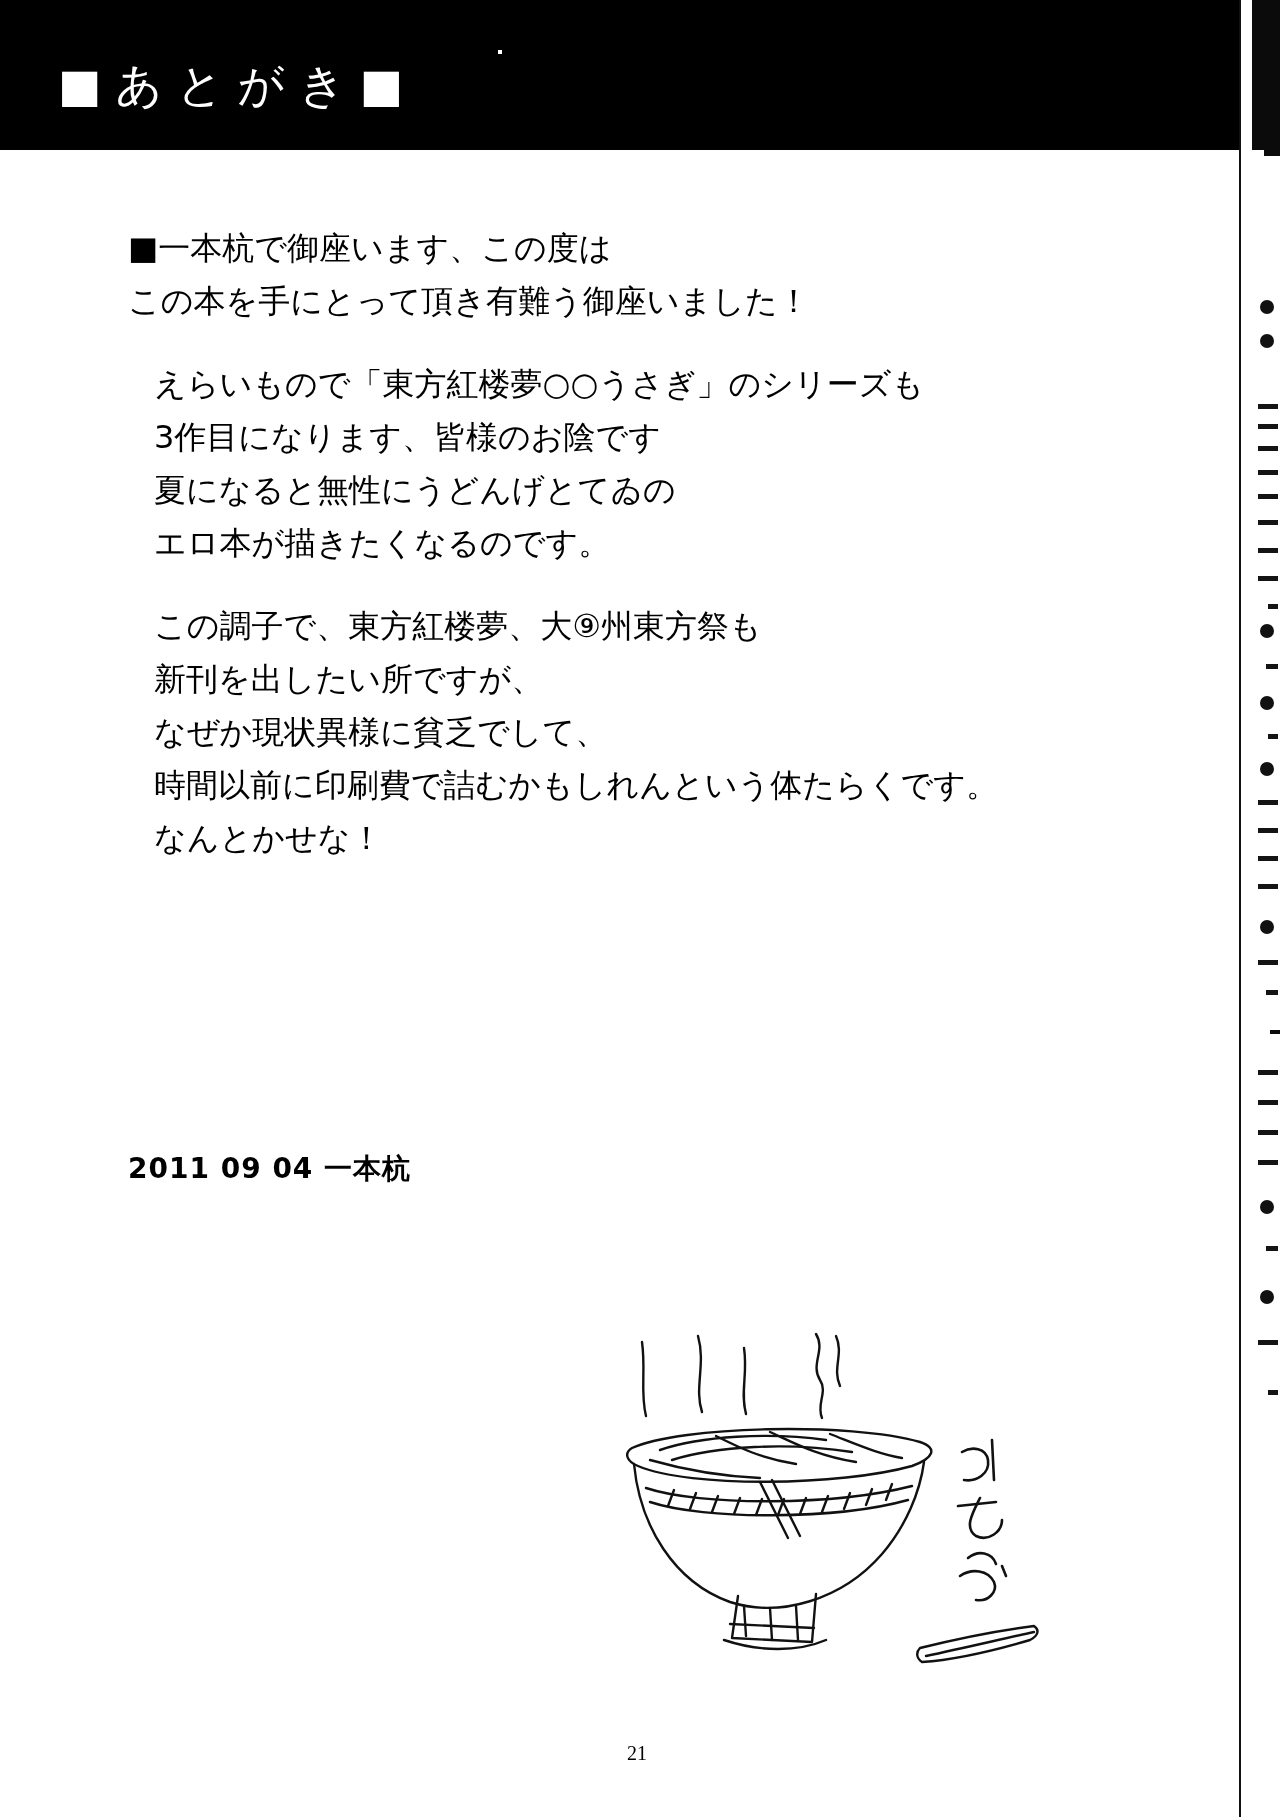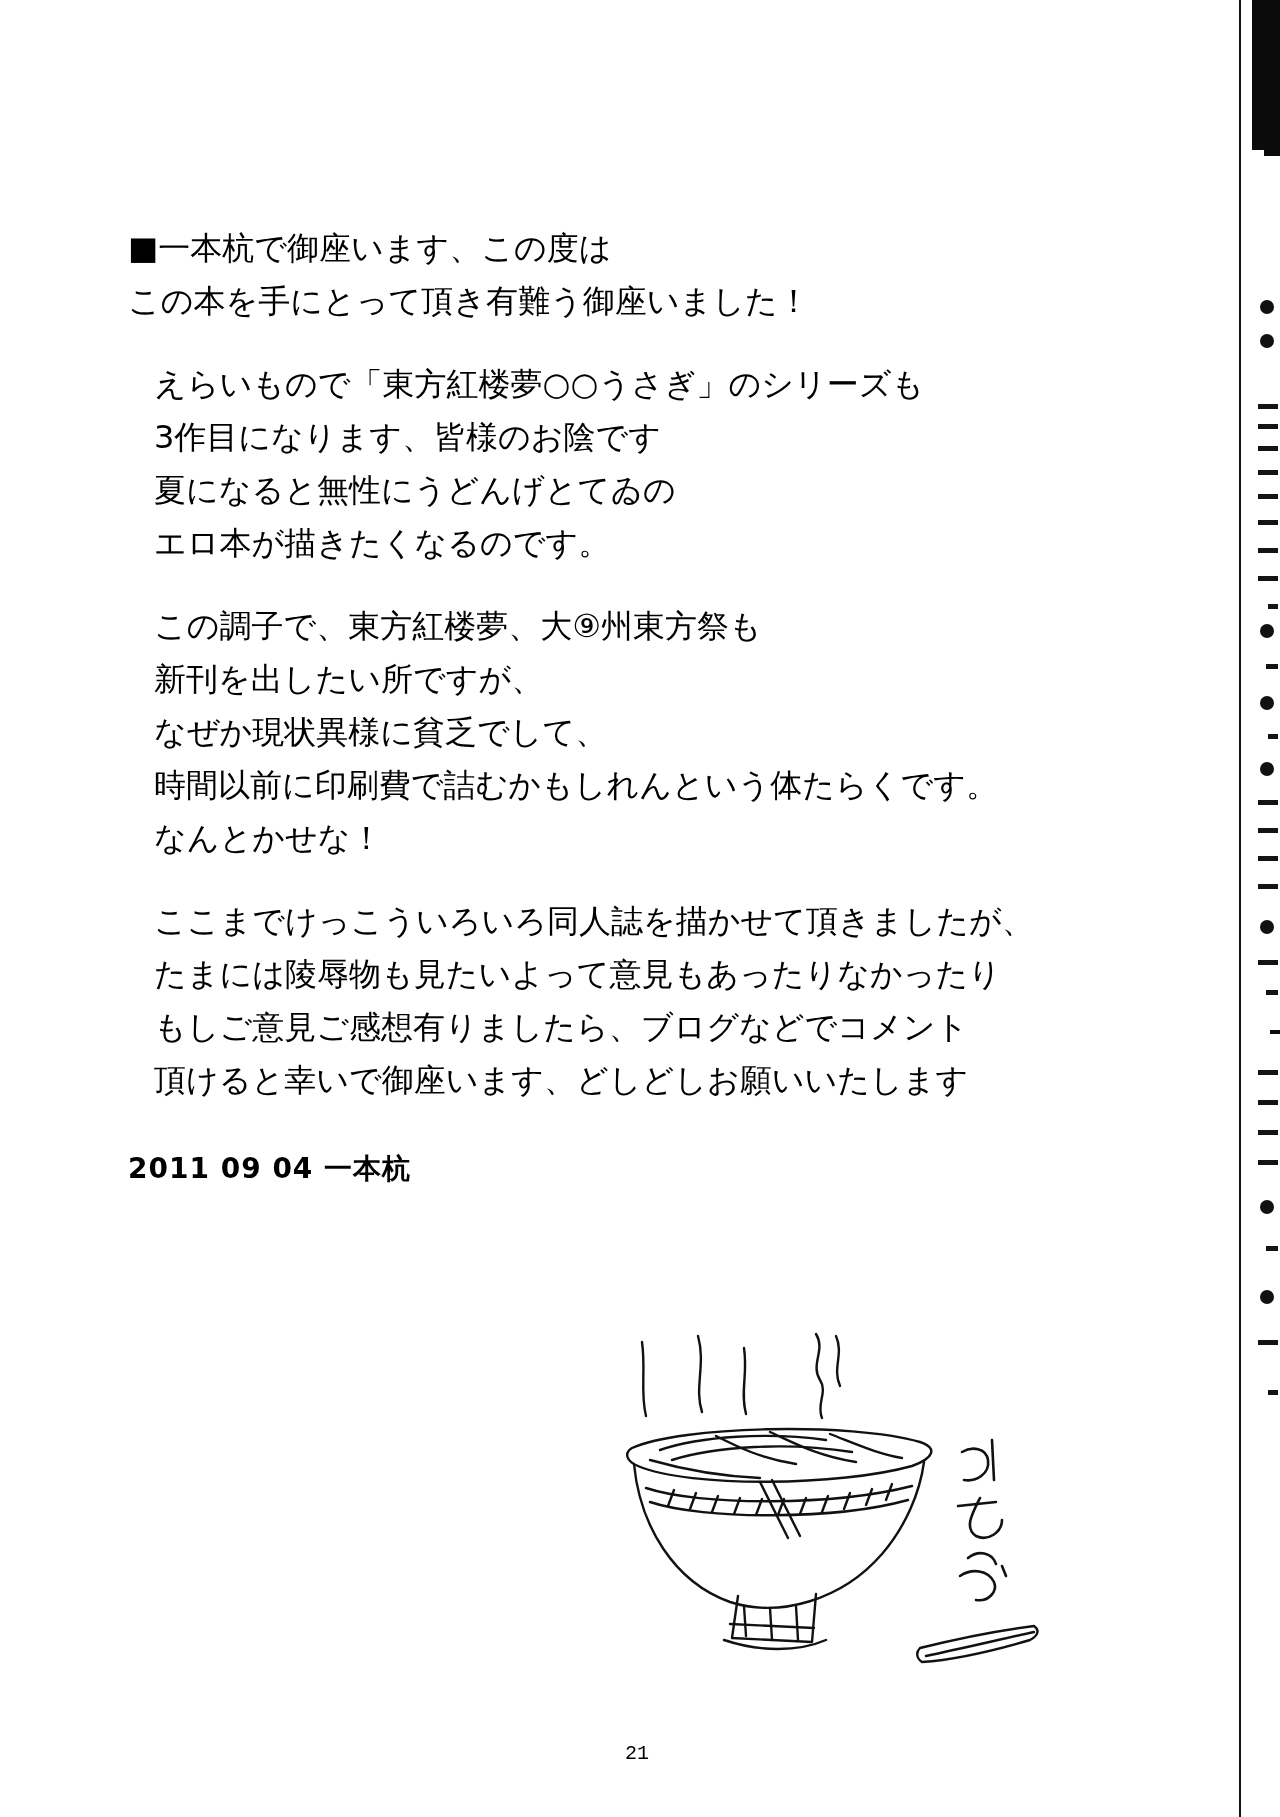--- a/index.html
+++ b/index.html
@@ -135,28 +135,32 @@
   .sketch svg { display: block; }
 
   .page-number {
     position: absolute;
     left: 0;
     top: 1742px;
     width: 1274px;
     text-align: center;
     font-size: 20px;
     color: #000000;
-    font-family: Liberation Mono, monospace;
+    font-family: Liberation Serif, serif;
   }
 </style>
 </head>
 <body>
 
 <div class="page">
 
+  <div class="header-band">
+    <div class="header-title">■あとがき■</div>
+    <div class="header-speck"></div>
+  </div>
 
   <div class="scan-edge">
     <div class="scan-line-left"></div>
     <div class="scan-strip" style="top:0px;height:150px;width:28px;"></div>
     <div class="scan-strip" style="top:150px;height:6px;width:16px;"></div>
     <div class="scan-dot" style="top:300px;"></div>
     <div class="scan-dot" style="top:334px;"></div>
     <div class="scan-tick" style="top:404px;"></div>
     <div class="scan-tick" style="top:424px;"></div>
     <div class="scan-tick" style="top:446px;"></div>
@@ -195,24 +199,20 @@
 この本を手にとって頂き有難う御座いました！</p>
     <p class="para indent">えらいもので「東方紅楼夢○○うさぎ」のシリーズも
 3作目になります、皆様のお陰です
 夏になると無性にうどんげとてゐの
 エロ本が描きたくなるのです。</p>
     <p class="para indent">この調子で、東方紅楼夢、大⑨州東方祭も
 新刊を出したい所ですが、
 なぜか現状異様に貧乏でして、
 時間以前に印刷費で詰むかもしれんという体たらくです。
 なんとかせな！</p>
-    <p class="para indent">ここまでけっこういろいろ同人誌を描かせて頂きましたが、
-たまには陵辱物も見たいよって意見もあったりなかったり
-もしご意見ご感想有りましたら、ブログなどでコメント
-頂けると幸いで御座います、どしどしお願いいたします</p>
   </div>
 
   <div class="signature">2011 09 04 一本杭</div>
 
   <div class="sketch">
     <svg width="520" height="380" viewBox="0 0 520 380" fill="none" stroke="#111111" stroke-width="2.4" stroke-linecap="round" stroke-linejoin="round">
 
       <path d="M22 12 C26 40, 20 62, 26 86"></path>
       <path d="M78 6 C86 34, 74 58, 82 82"></path>
       <path d="M124 18 C128 44, 120 62, 126 84"></path>

